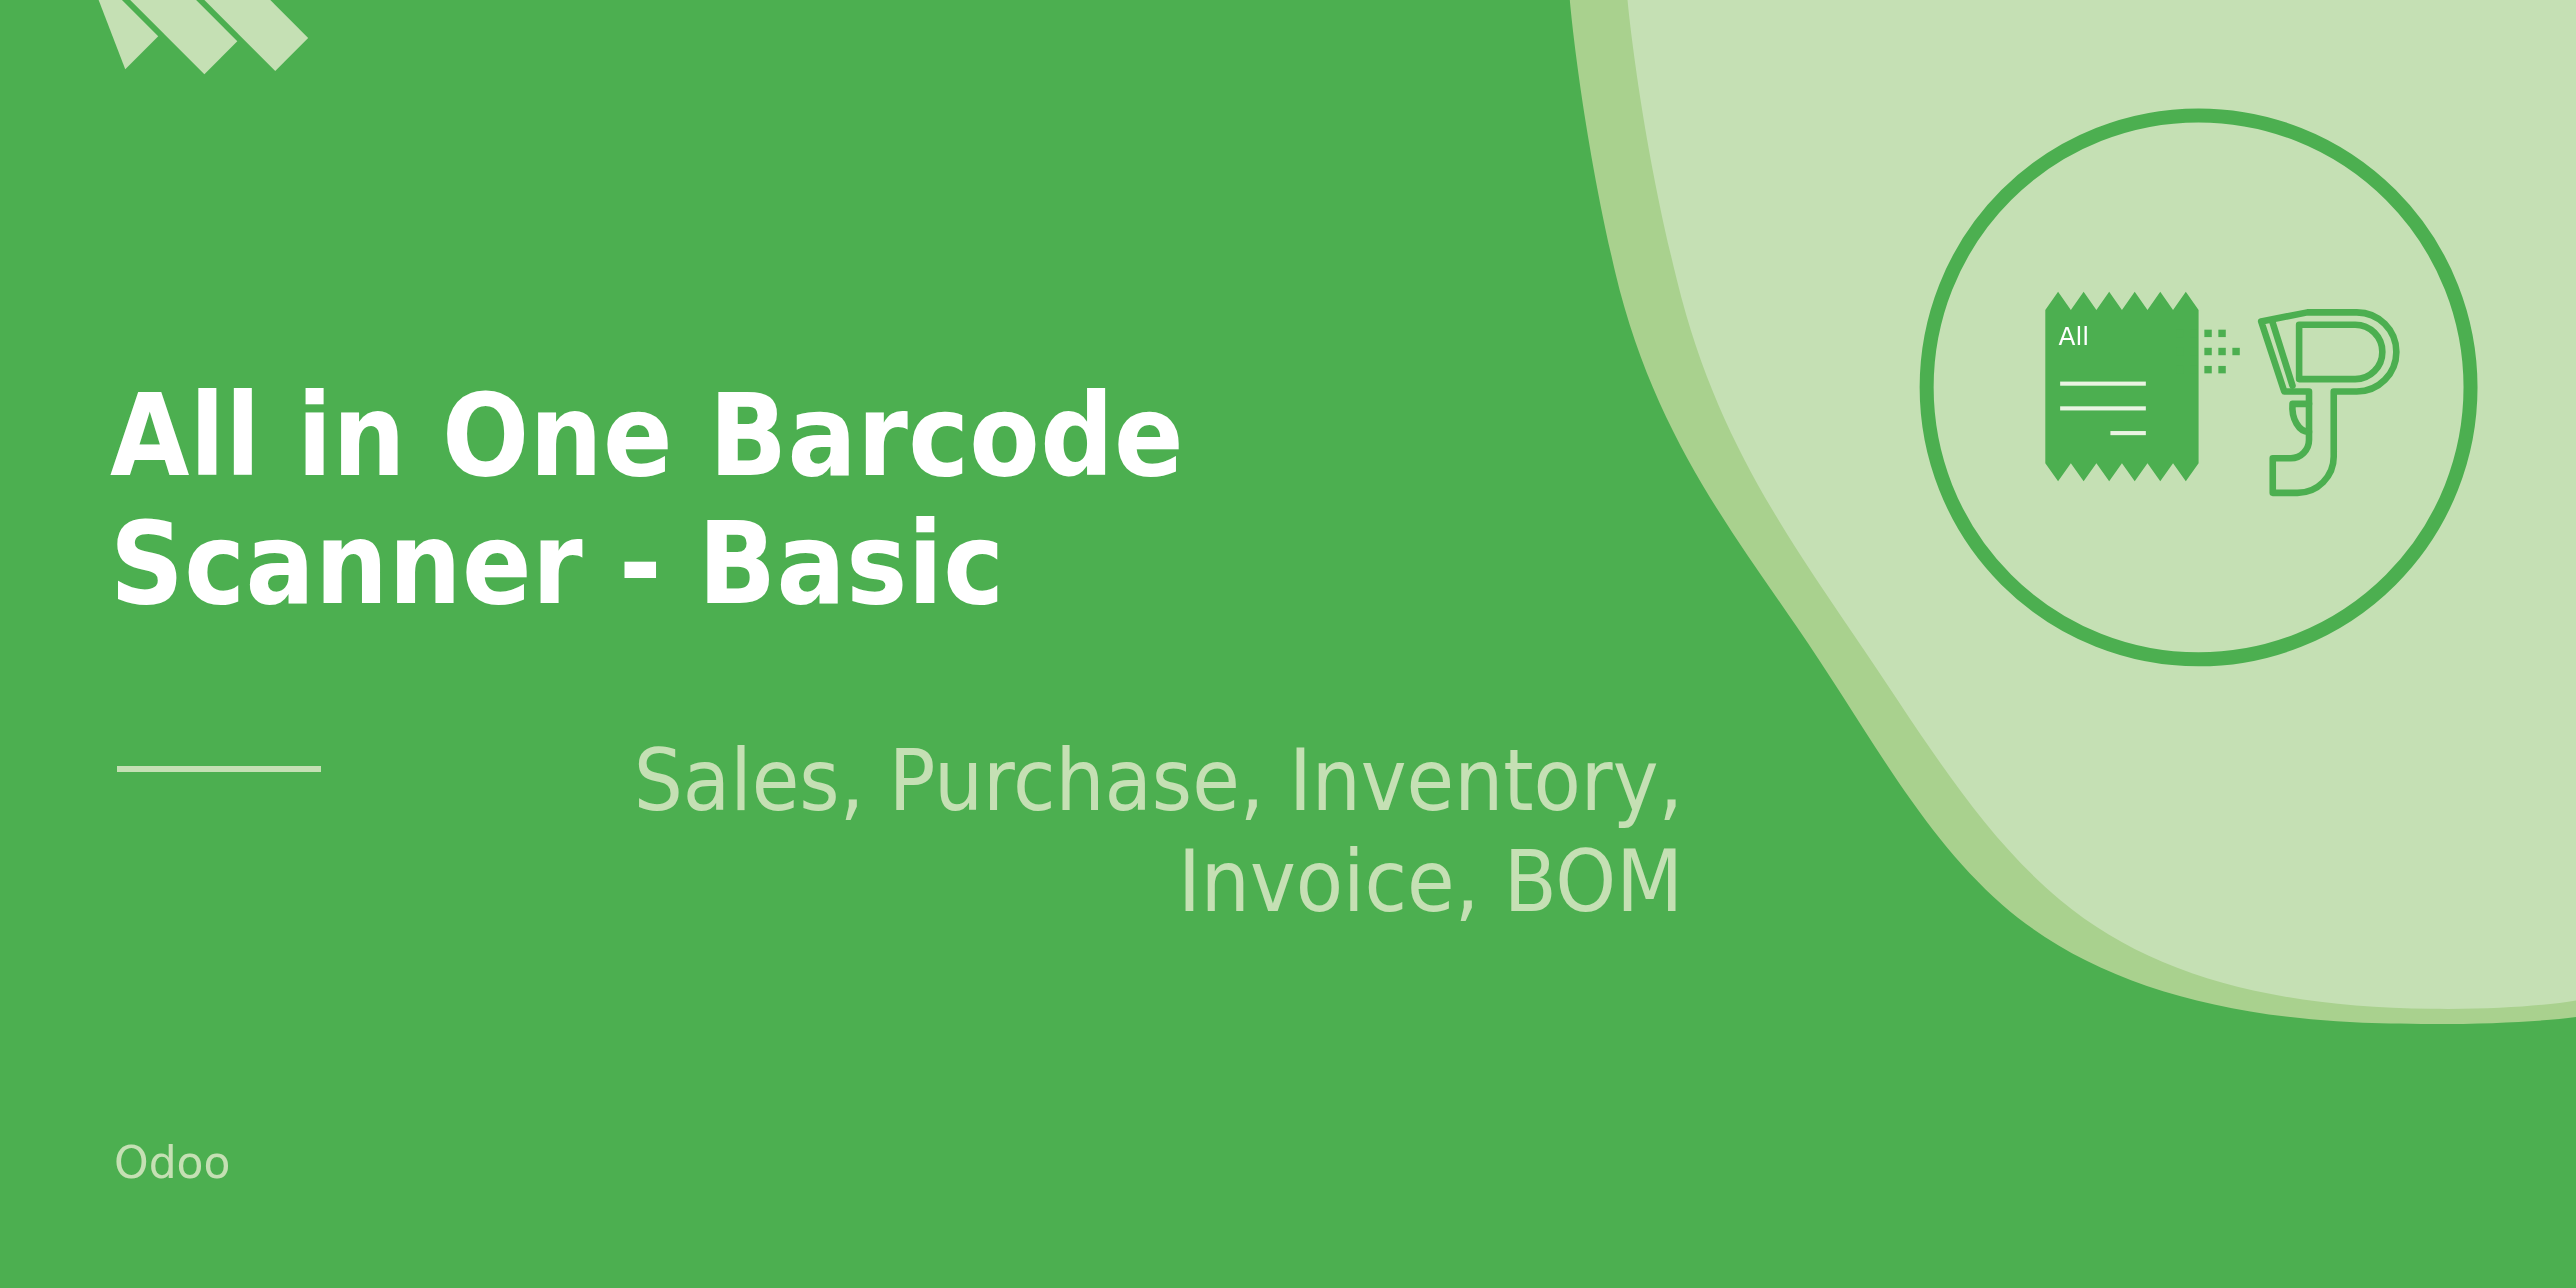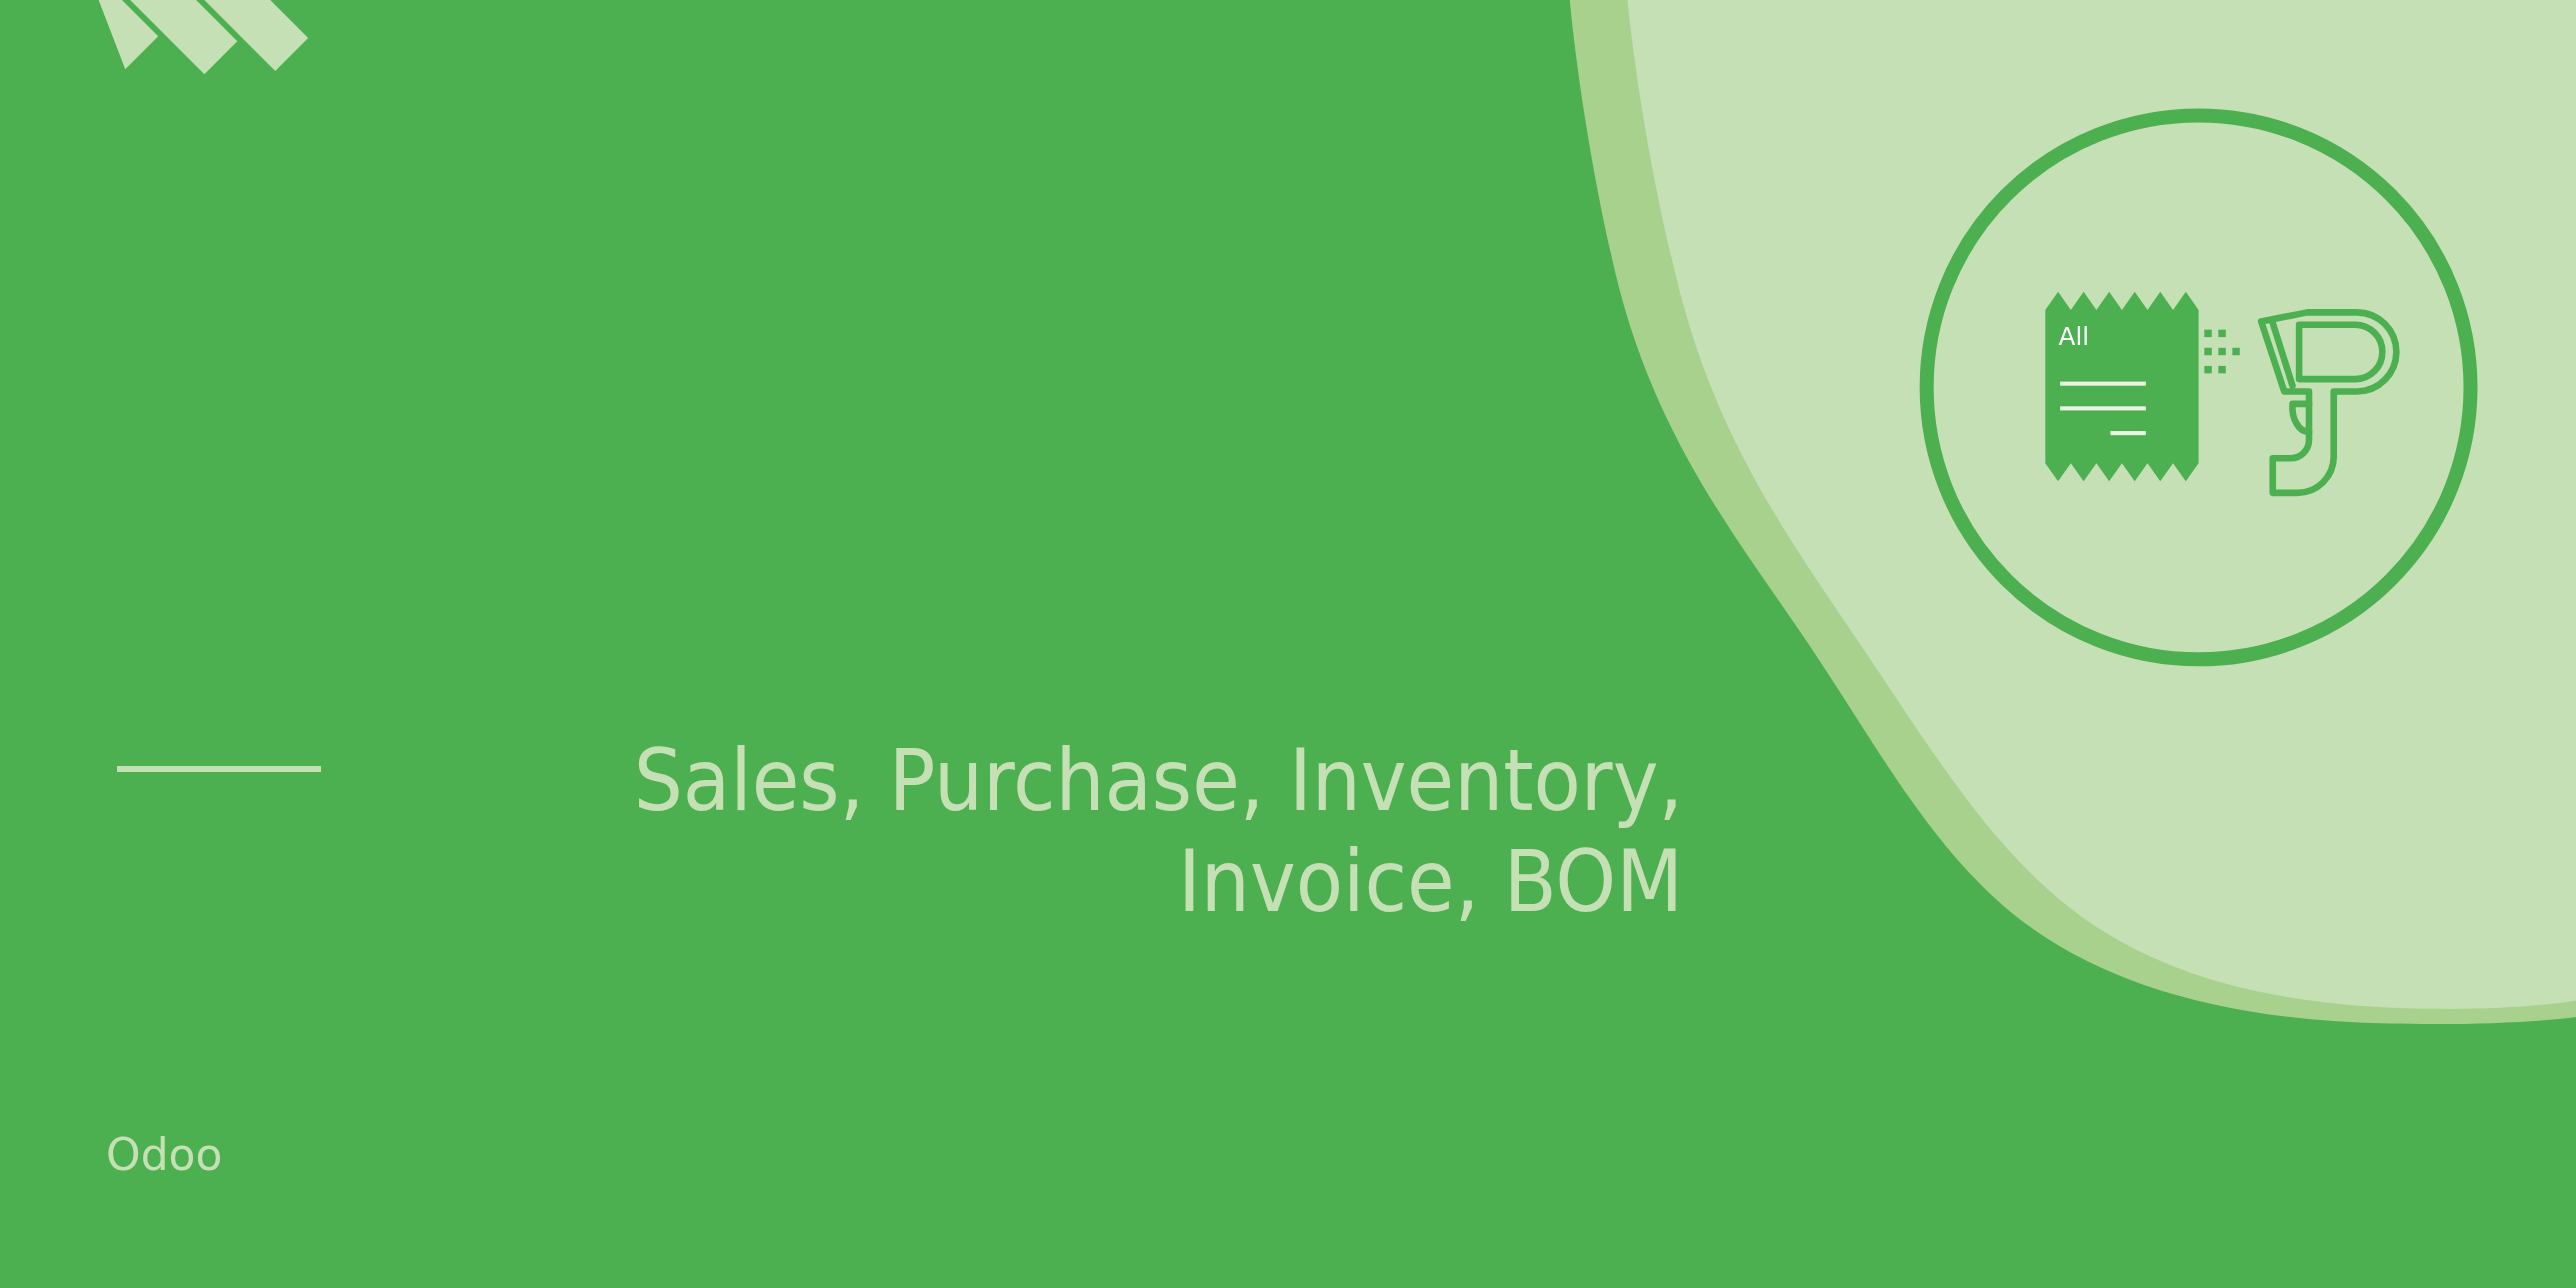--- a/index.html
+++ b/index.html
@@ -77,21 +77,21 @@
     line-height: 1.17;
     color: #C5E0B4;
     white-space: pre-line;
     text-align: right;
   }
 
   #footer-brand {
     position: absolute;
     left: 102px;
     top: 1129px;
-    margin: 4px;
+    margin: 12px;
     font-family: "DejaVu Sans", sans-serif;
     font-weight: 400;
     font-size: 44px;
     line-height: 1;
     color: #C5E0B4;
   }
 </style>
 </head>
 <body>
 
@@ -176,20 +176,22 @@
                L2790,460
                Z"></path>
 
       <path d="M2802,490
                L2782,490
                A20,30 0 0 0 2802,524"></path>
     </g>
   </svg>
 
   <div class="text-layer">
+    <h1 id="title">All in One Barcode
+Scanner - Basic</h1>
 
     <div id="subtitle-row">
       <span id="subtitle-dash"></span>
       <p id="subtitle">Sales, Purchase, Inventory,
 Invoice, BOM</p>
     </div>
 
     <p id="footer-brand">Odoo</p>
   </div>
 

